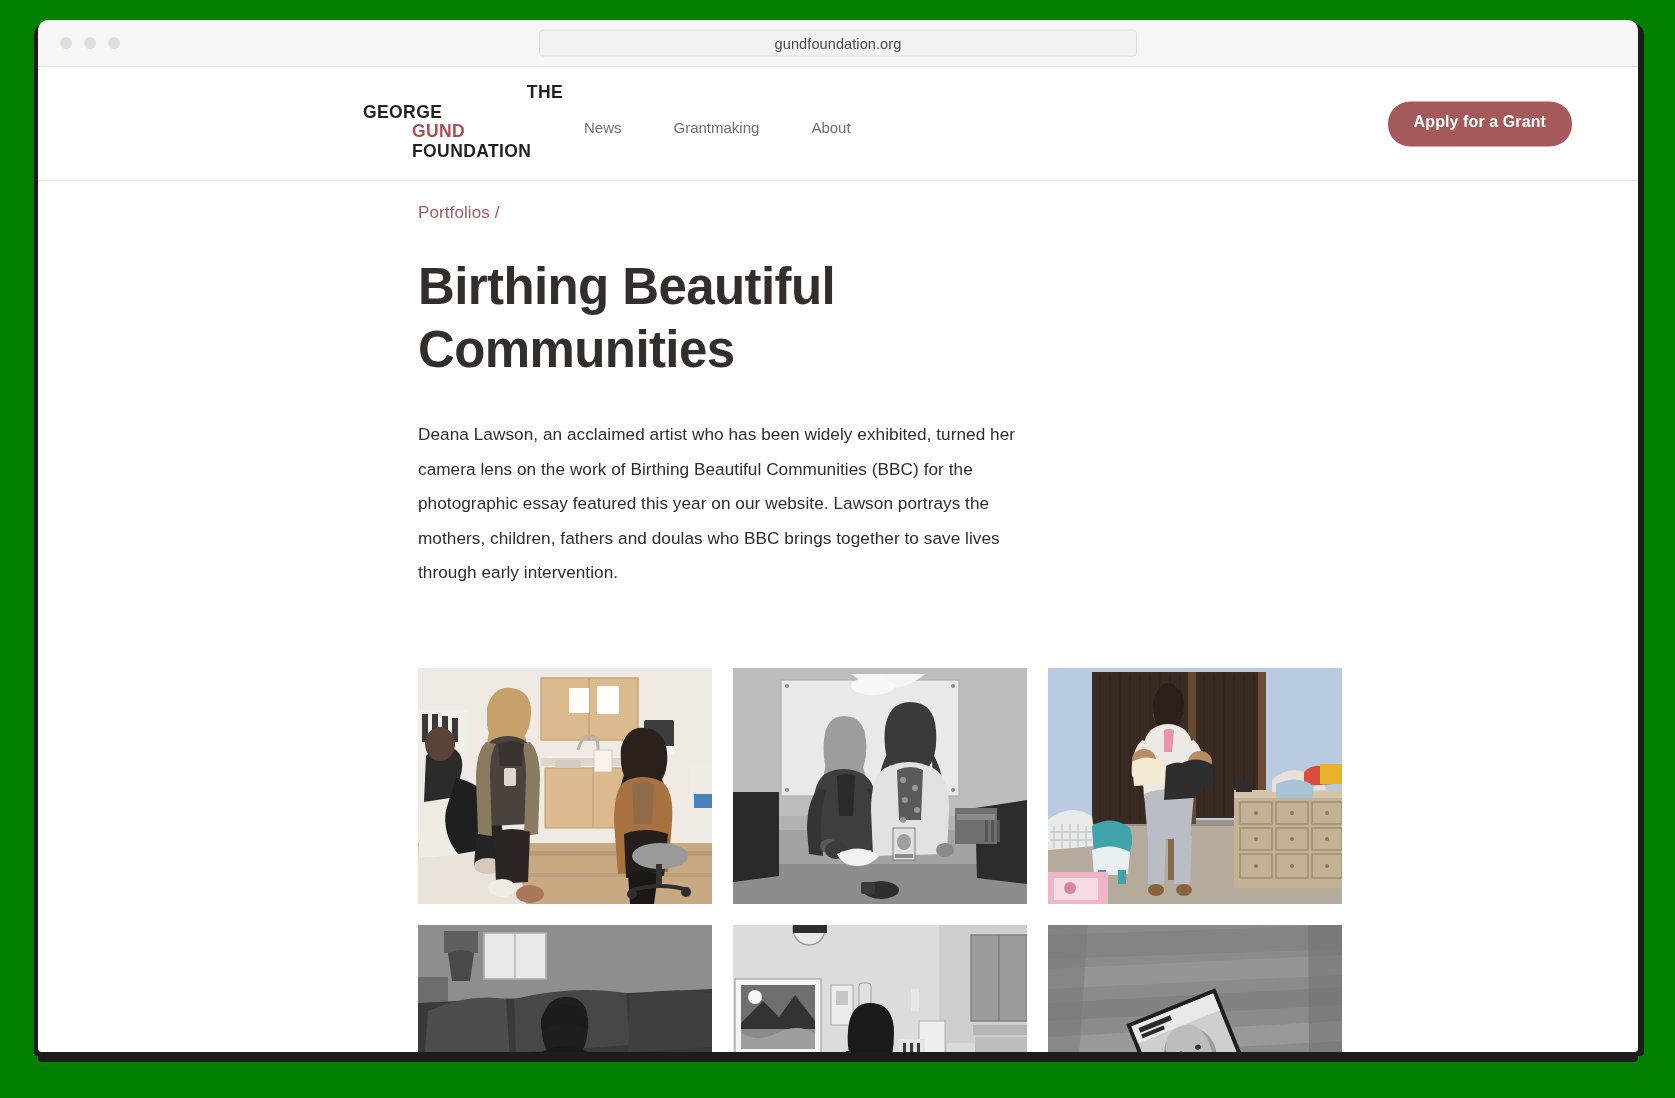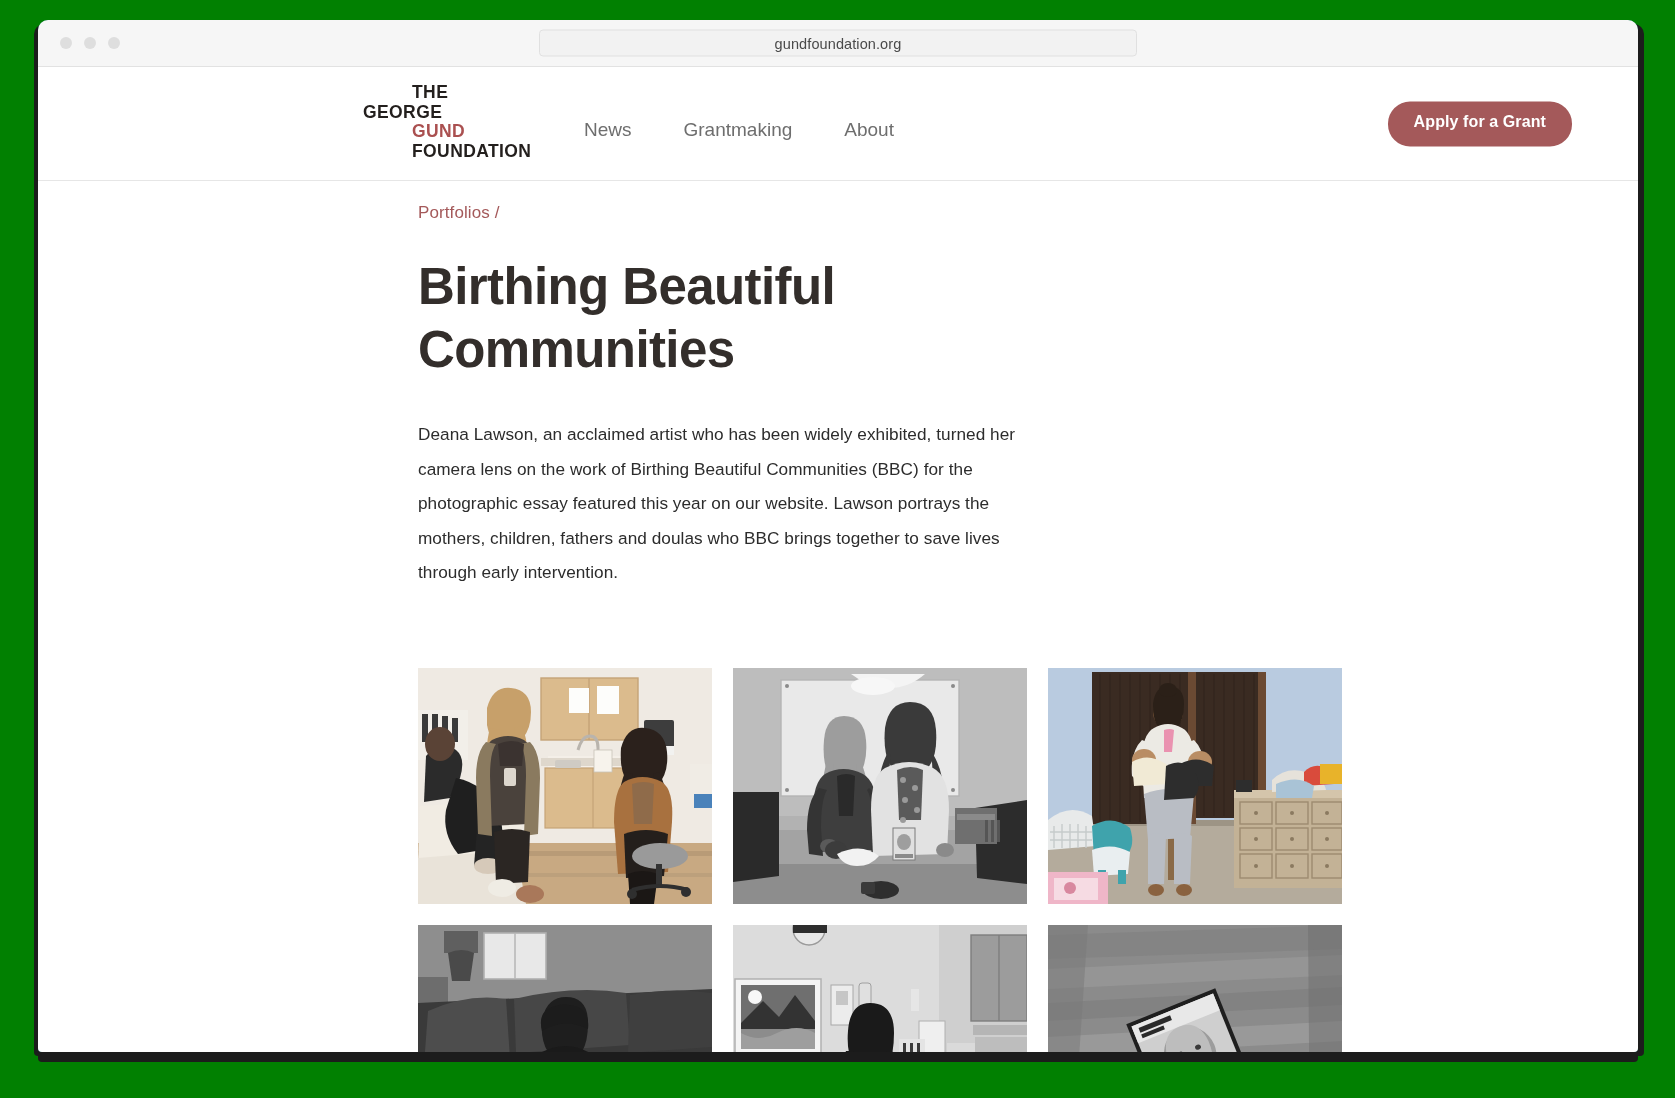--- a/index.html
+++ b/index.html
@@ -95,34 +95,34 @@
     left: 325px;
     top: 16px;
     width: 200px;
     font-weight: bold;
     font-size: 17.5px;
     letter-spacing: 0.4px;
     line-height: 1.12;
     color: #231f1d;
   }
   .logo .ln { display: block; }
-  .logo .ln-the { padding-left: 49px; }
+  .logo .ln-the { padding-left: 49px; text-align: right; }
   .logo .ln-george { padding-left: 0px; }
   .logo .ln-gund { padding-left: 49px; color: #aa5050; }
   .logo .ln-foundation { padding-left: 49px; }
 
   .main-nav {
     position: absolute;
     left: 546px;
     top: 52px;
     display: flex;
     gap: 52px;
   }
   .nav-item {
-    font-size: 19px;
+    font-size: 15px;
     color: #6e6e6e;
     text-decoration: none;
     cursor: pointer;
     white-space: nowrap;
   }
 
   .apply-button {
     position: absolute;
     right: 66px;
     top: 50%;

